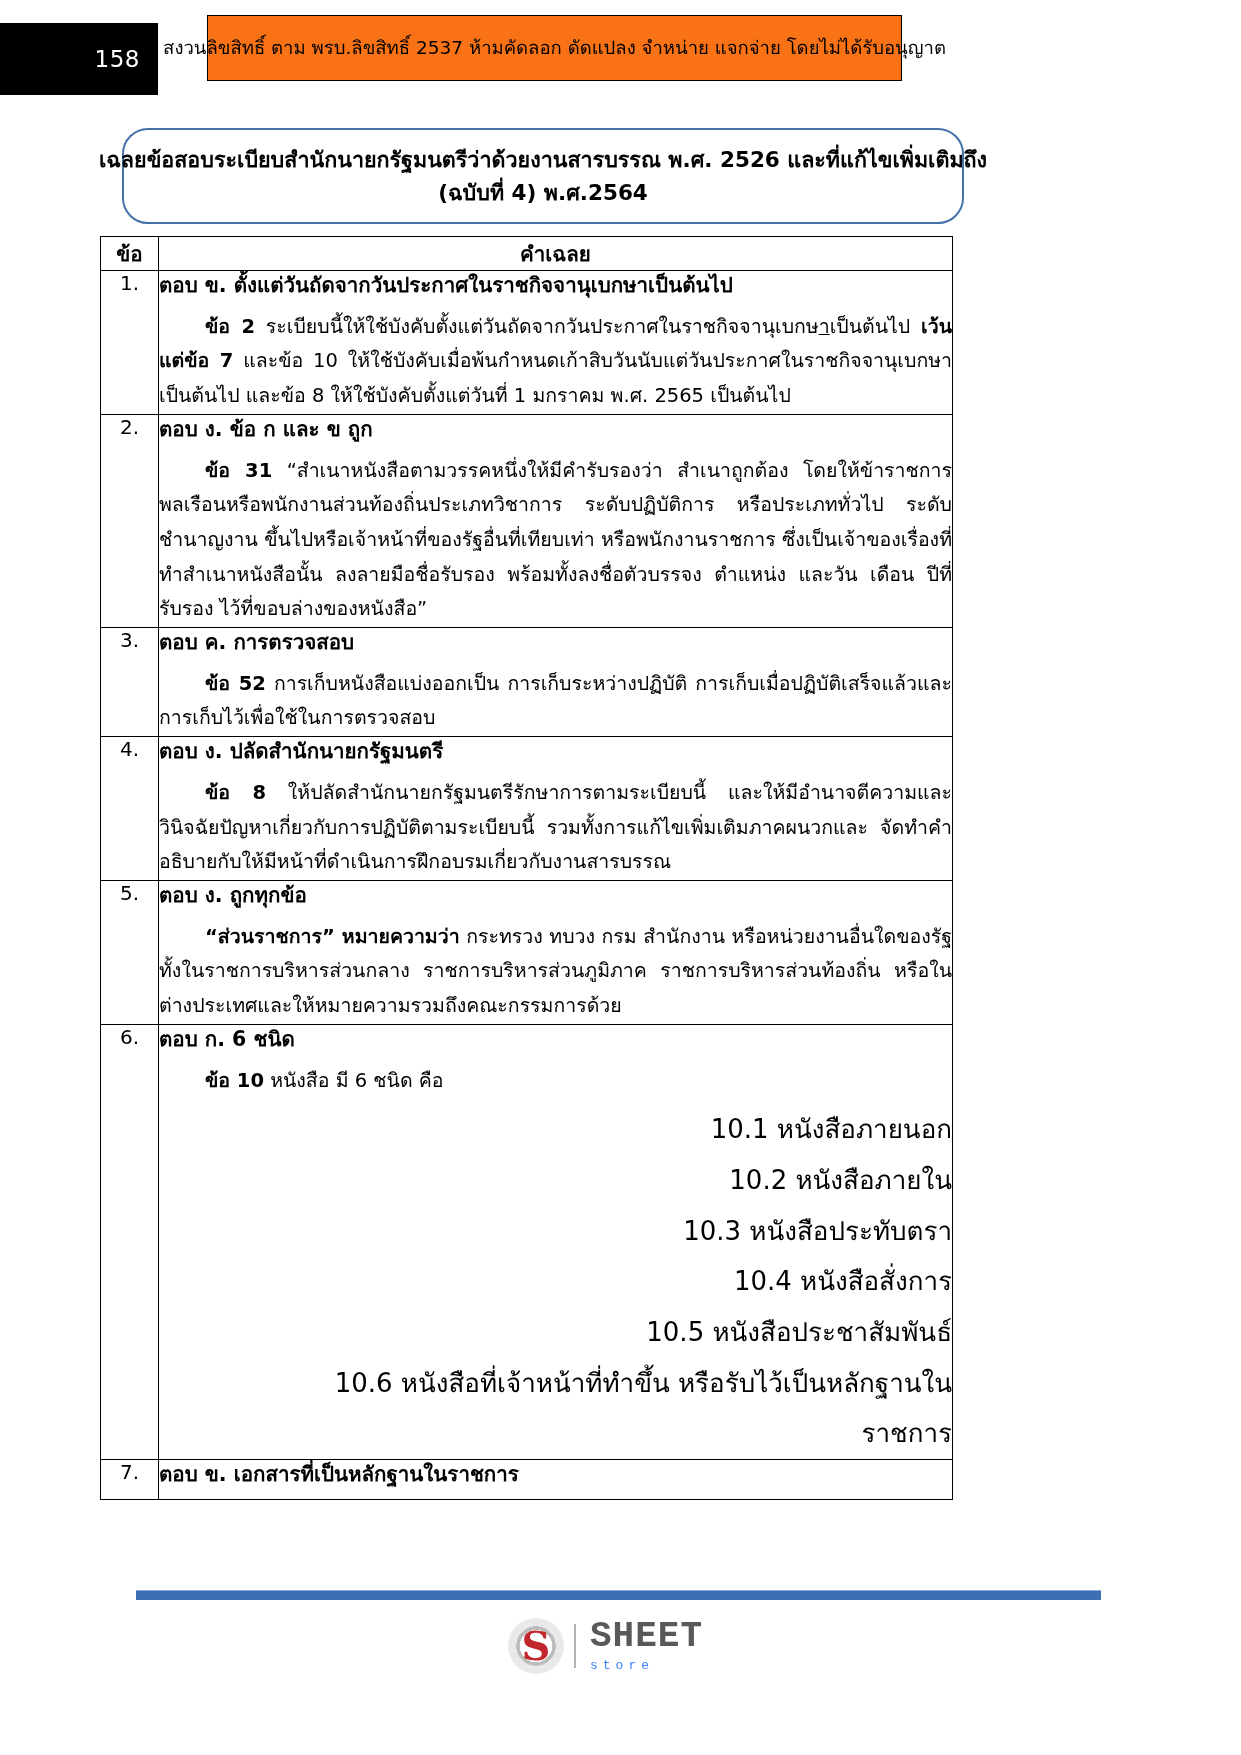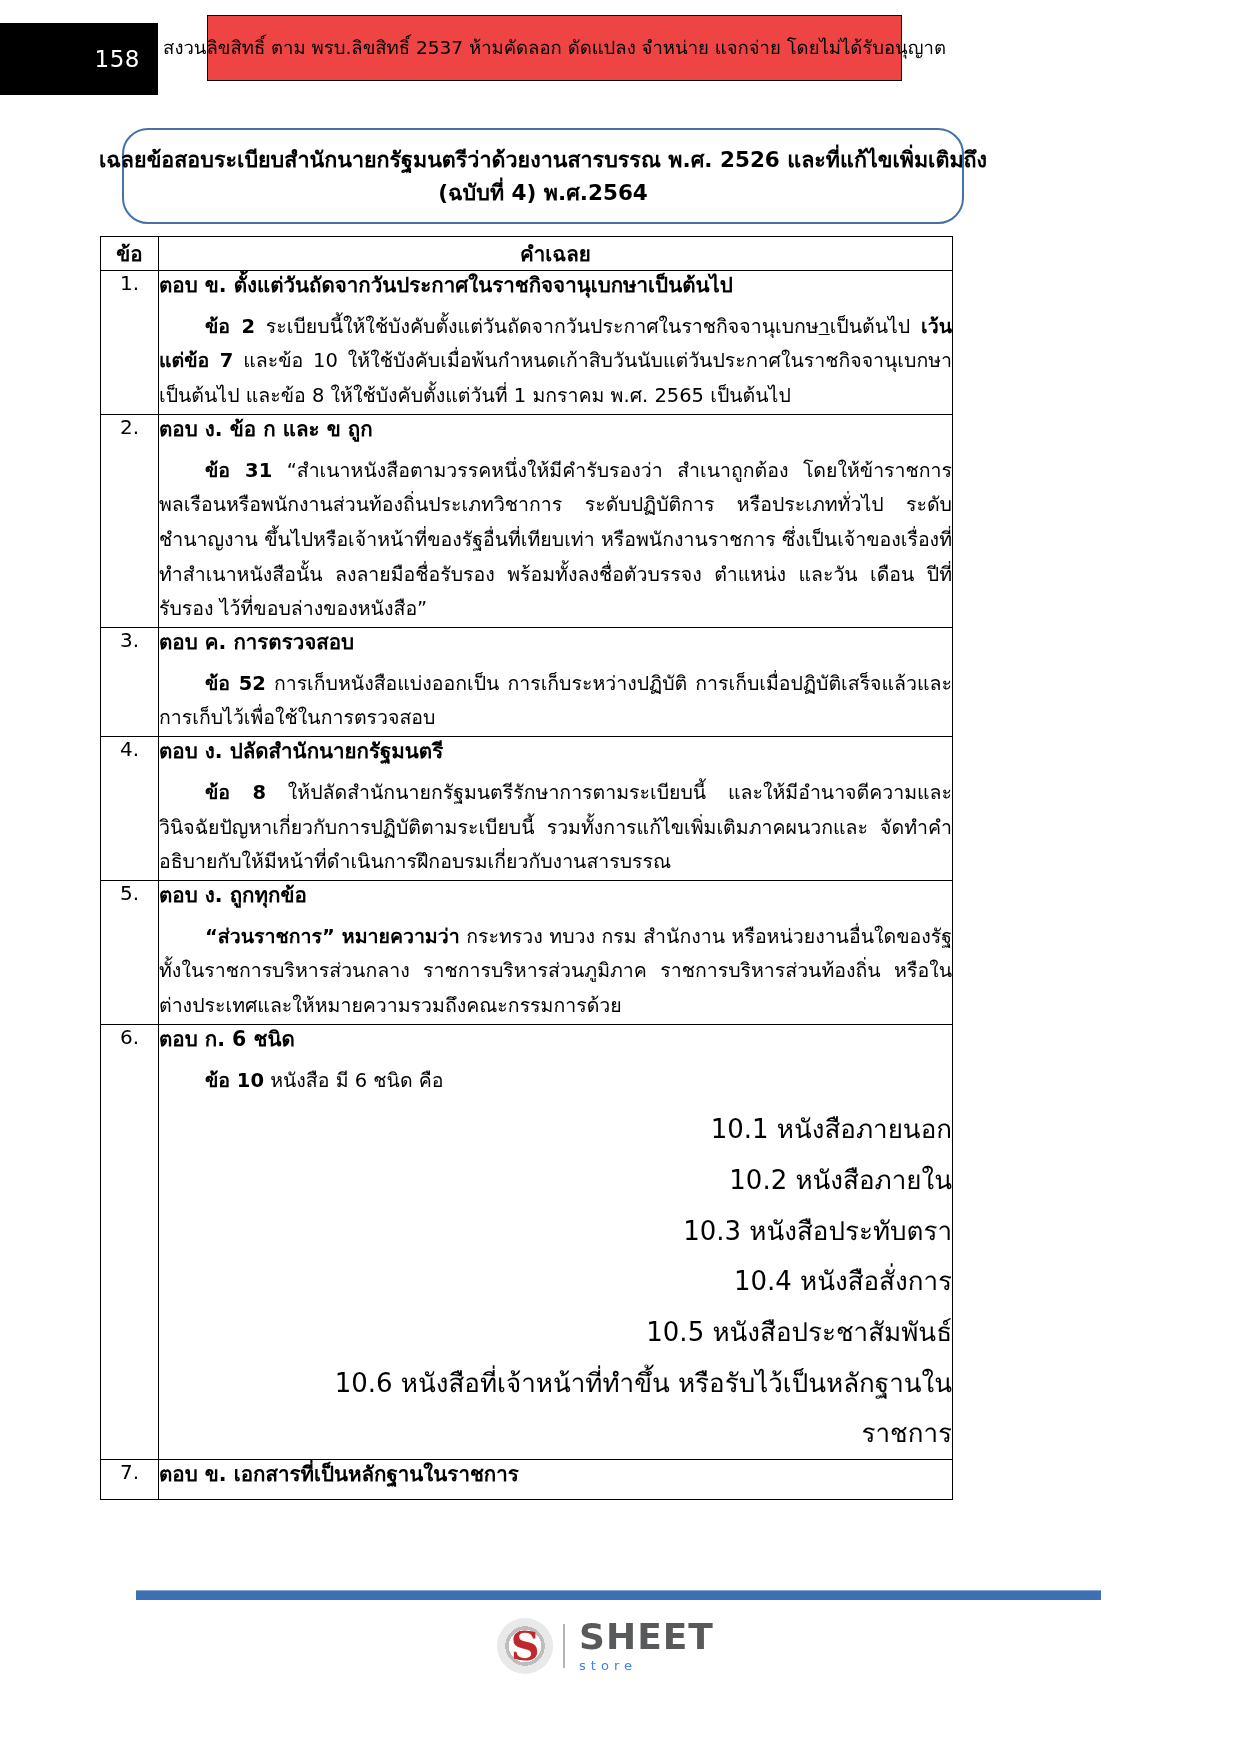--- a/index.html
+++ b/index.html
@@ -44,21 +44,21 @@
     position: absolute;
     left: 207px;
     top: 15px;
     width: 695px;
     height: 66px;
     border: 1.4px solid #000000;
     box-sizing: border-box;
     display: flex;
     align-items: center;
     justify-content: center;
-    background: #ef4444;
+    background: #f97316;
   }
   .copyright-text {
     font-size: 18.5px;
     line-height: 1.2;
     white-space: nowrap;
   }
 
   
   .title-box {
     position: absolute;
@@ -169,20 +169,21 @@
   }
   .footer-logo {
     position: absolute;
     left: 0;
     top: 1618px;
     width: 1211px;
     display: flex;
     align-items: center;
     justify-content: center;
     gap: 0px;
+    font-family: Liberation Mono, monospace;
   }
   .logo-mark {
     width: 56px;
     height: 56px;
     border-radius: 50%;
     background:
       radial-gradient(circle at 50% 50%, #ffffff 0 41%, #bdbdbd 41% 50%, #e9e9e9 50% 100%);
     position: relative;
     display: inline-block;
   }

